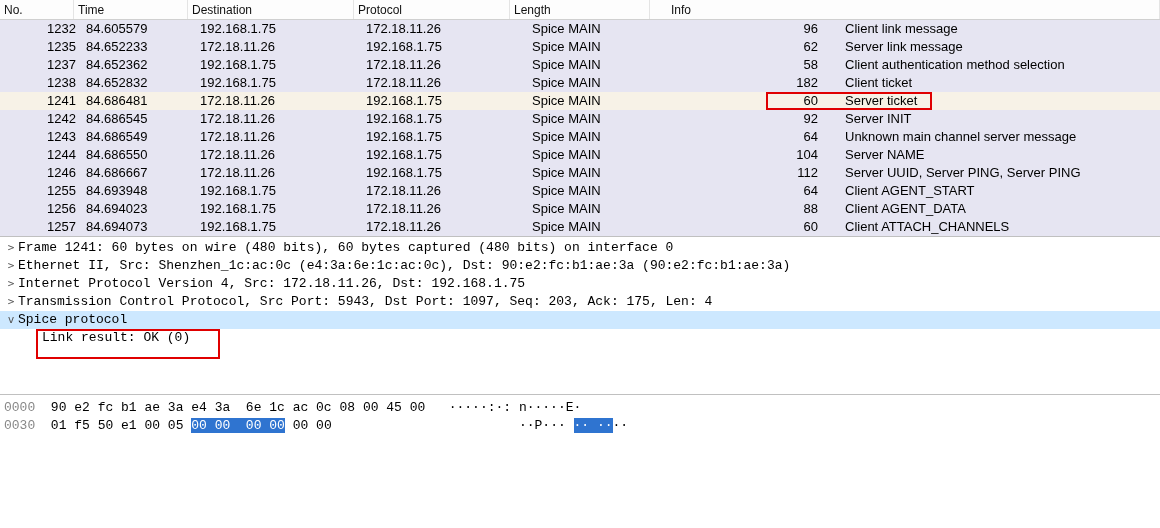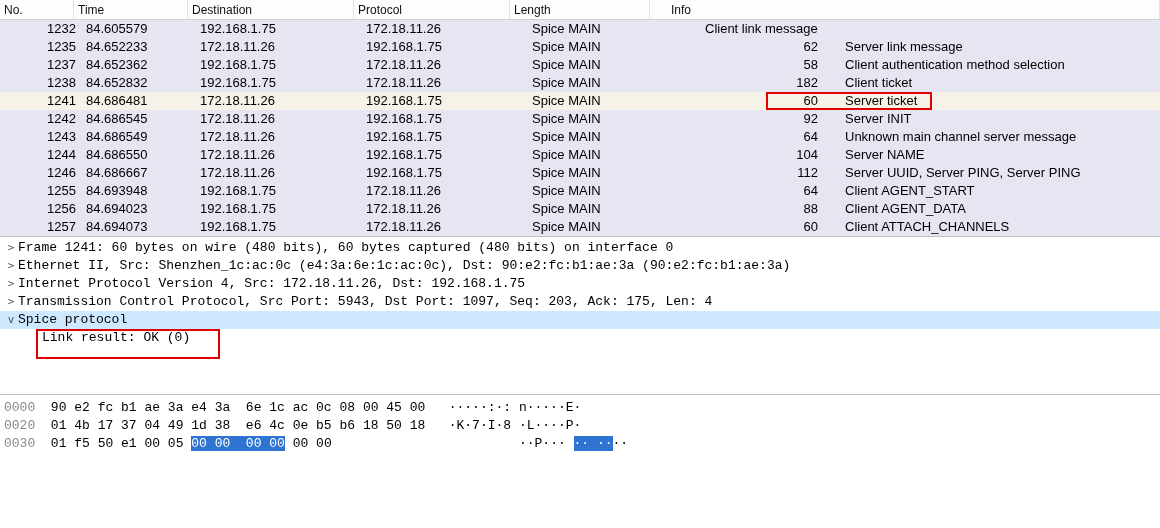--- a/index.html
+++ b/index.html
@@ -118,20 +118,21 @@
     <div class="col c-len">Length</div>
     <div class="col c-info">Info</div>
   </div>
   <div class="plist-body" id="plist-body">
         <div class="row purpleish">
           <div class="col c-no">1232</div>
           <div class="col c-time">84.605579</div>
           <div class="col c-src">192.168.1.75</div>
           <div class="col c-dst">172.18.11.26</div>
           <div class="col c-proto">Spice MAIN</div>
+          <div class="col c-len">96</div>
           <div class="col c-info">Client link message</div>
         </div>
         <div class="row purpleish">
           <div class="col c-no">1235</div>
           <div class="col c-time">84.652233</div>
           <div class="col c-src">172.18.11.26</div>
           <div class="col c-dst">192.168.1.75</div>
           <div class="col c-proto">Spice MAIN</div>
           <div class="col c-len">62</div>
           <div class="col c-info">Server link message</div>
@@ -256,15 +257,14 @@
   <div class="tree-row">
     <span class="expander">&nbsp;</span>
     <span class="tree-indent"></span>
     <span>Link result: OK (0)</span>
   </div>
   <div class="details-redbox"></div>
 </div>
 
 <div class="hex-pane">
   <div class="hex-line"><span class="hex-offset">0000</span>  <span>90 e2 fc b1 ae 3a e4 3a  6e 1c ac 0c 08 00 45 00</span>   <span>·····:·: n·····E·</span></div>
-  <div class="hex-line"><span class="hex-offset">0020</span>  <span>01 4b 17 37 04 49 1d 38  e6 4c 0e b5 b6 18 50 18</span>   <span>·K·7·I·8 ·L····P·</span></div>
   <div class="hex-line"><span class="hex-offset">0030</span>  <span>01 f5 50 e1 00 05 </span><span class="hex-sel">00 00  00 00</span><span> 00 00</span>                        <span>··P··· </span><span class="ascii-sel">·· ··</span><span>··</span></div>
 </div>
 
 </body></html>

